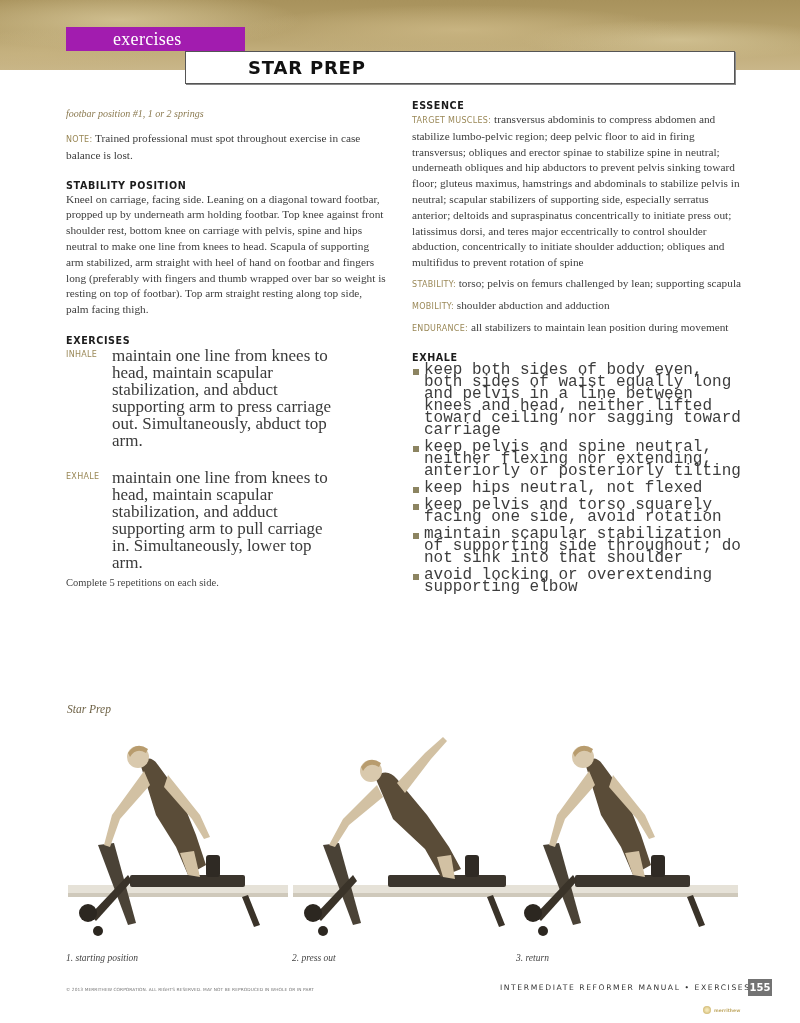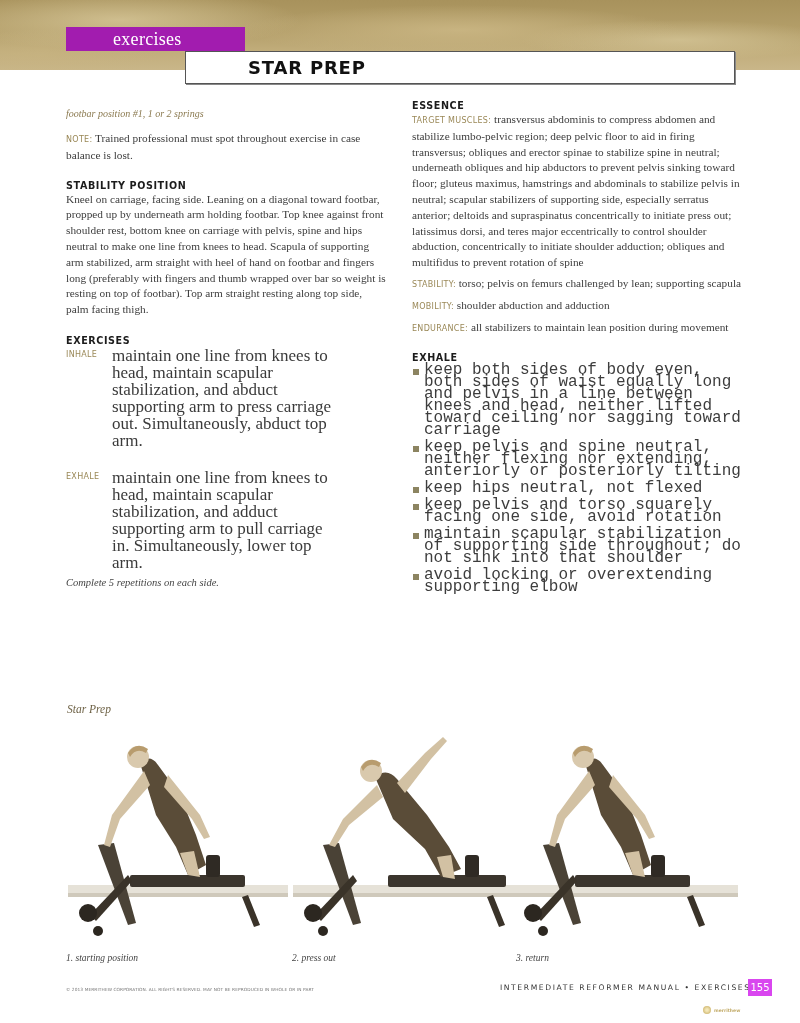--- a/index.html
+++ b/index.html
@@ -45,21 +45,21 @@
       letter-spacing: 0.6px; color: #1c1c1c; margin-bottom: 1px;
     }
     .note { margin-top: 12px; }
     .sp { margin-top: 16px; }
     .ex { margin-top: 17px; }
 
     .breath { display: flex; margin-top: 0px; }
     .breath + .breath { margin-top: 20px; }
     .breath .label-caps { width: 46px; flex: none; padding-top: 3px; }
     .breath .txt { width: 220px; font-size: 17px; line-height: 17px; }
-    .complete { margin-top: 6px; font-style: italic; font-size: 10.5px; color: #444; }
+    .complete { margin-top: 6px; font-size: 10.5px; color: #444; }
 
     .ess-item { margin-top: 5px; }
     .focus { margin-top: 16px; }
     .bullets { list-style: none; }
     .bullets li { position: relative; padding-left: 12px; font-size: 16px; line-height: 12px; margin-top: 5px; color: #3d3d3d; font-family: Liberation Mono, monospace; }
     .bullets li:first-child { margin-top: 0; }
     .bullet-sq { position: absolute; left: 1px; top: 5px; width: 6px; height: 6px; background: #8c8461; }
 
     .fig-caption { position: absolute; left: 67px; top: 703px; font-style: italic; font-size: 11.5px; color: #6e6246; }
 
@@ -67,21 +67,21 @@
     .photo svg { width: 100%; height: 100%; }
     .p1 { left: 68px; width: 220px; }
     .p2 { left: 293px; width: 222px; }
     .p3 { left: 513px; width: 225px; }
 
     .step-label { position: absolute; top: 953px; font-style: italic; font-size: 9.5px; color: #444; }
     .s1 { left: 66px; } .s2 { left: 292px; } .s3 { left: 516px; }
 
     .copyright { position: absolute; left: 66px; top: 987px; font-family: "DejaVu Sans", sans-serif; font-size: 4.3px; color: #777; letter-spacing: 0.1px; }
     .footer-title { position: absolute; left: 500px; top: 983px; font-family: "DejaVu Sans", sans-serif; font-size: 7.6px; color: #333; letter-spacing: 1.6px; }
-    .page-num { position: absolute; left: 748px; top: 979px; width: 24px; height: 17px; background: #d946ef; color: #fff; font-family: "DejaVu Sans", sans-serif; font-weight: normal; font-size: 10px; text-align: center; line-height: 17px; }
+    .page-num { position: absolute; left: 748px; top: 979px; width: 24px; height: 17px; background: #737373; color: #fff; font-family: "DejaVu Sans", sans-serif; font-weight: bold; font-size: 10px; text-align: center; line-height: 17px; }
     .logo { position: absolute; left: 703px; top: 1006px; display: flex; align-items: center; gap: 3px; }
     .logo-dot { width: 8px; height: 8px; border-radius: 50%; background: radial-gradient(circle, #f4e7b8 20%, #d4bd7a 70%); }
     .logo-text { font-family: "DejaVu Sans", sans-serif; font-size: 4.5px; color: #c4ad6c; font-weight: bold; }
   </style>
 </head>
 <body>
 
 <div class="banner"></div>
 <div class="section-tab">exercises</div>
 <div class="title-box">

